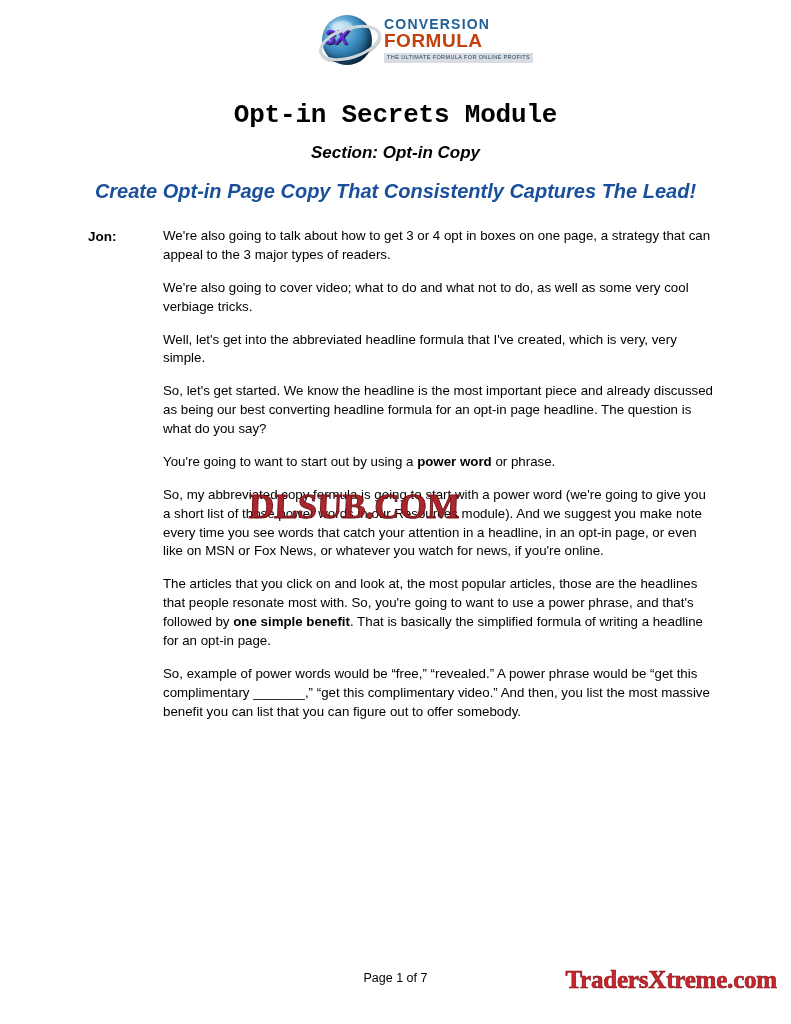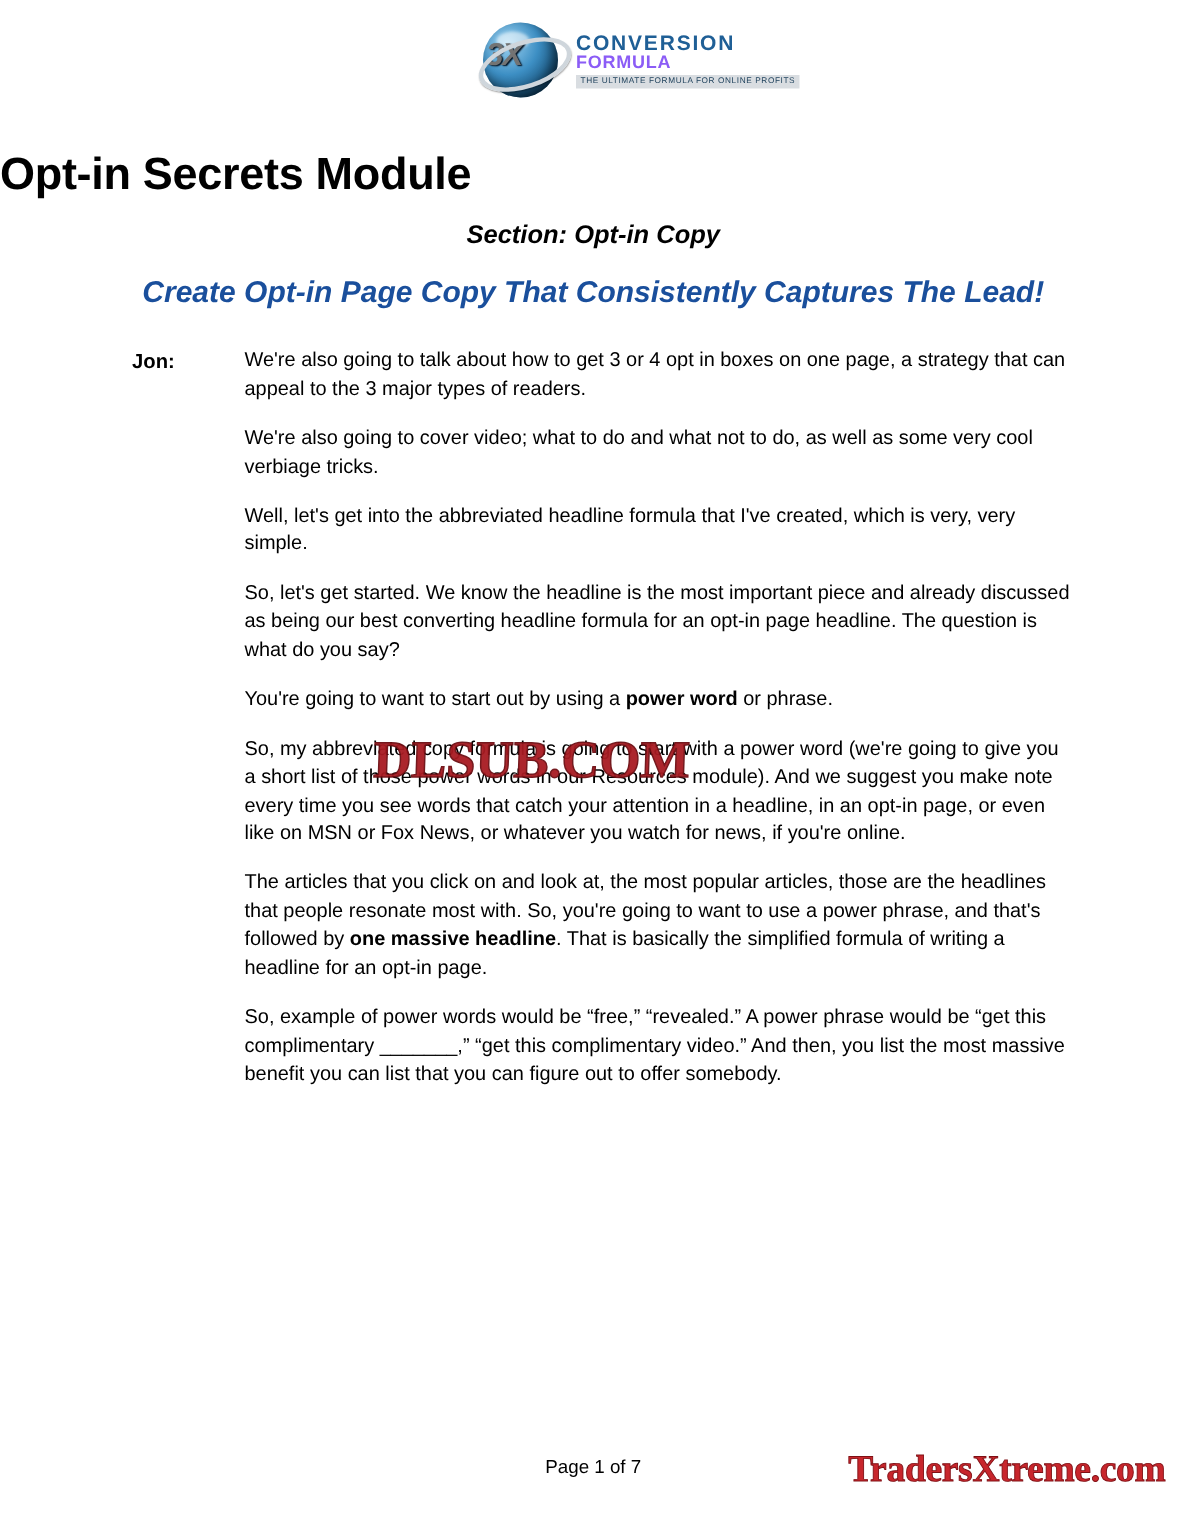--- a/index.html
+++ b/index.html
@@ -61,21 +61,21 @@
     width: 22px;
     height: 12px;
     border-radius: 50%;
     background: rgba(255,255,255,.55);
     filter: blur(1px);
   }
   .logo-3x {
     position: absolute;
     left: 6px;
     top: 14px;
-    color: #737373;
+    color: #6d28d9;
     font-weight: bold;
     font-size: 21px;
     font-style: italic;
     letter-spacing: -1px;
     text-shadow: 1px 1px 1px #012;
   }
   .logo-ring {
     position: absolute;
     left: 0px;
     top: 16px;
@@ -90,22 +90,22 @@
     margin-left: 6px;
     line-height: 1;
   }
   .logo-word1 {
     font-size: 14px;
     color: #1f5f96;
     font-weight: bold;
     letter-spacing: 1.2px;
   }
   .logo-word2 {
-    font-size: 12px;
-    color: #8b5cf6;
+    font-size: 19px;
+    color: #c2410c;
     font-weight: bold;
     letter-spacing: .5px;
   }
   .logo-tag {
     margin-top: 3px;
     background: #d9dde1;
     color: #23455f;
     font-size: 5.5px;
     letter-spacing: .4px;
     padding: 2px 3px;
@@ -117,25 +117,26 @@
     top: 8px;
     font-size: 37px;
     font-weight: bold;
     color: #1a1a1a;
     letter-spacing: -0.5px;
     font-family: "Liberation Sans", sans-serif;
   }
 
   
   .doc-title {
-    text-align: left;
-    font-size: 30px;
+    text-align: center;
+    font-size: 26px;
     font-weight: bold;
     margin: 16px 0 0 0;
     letter-spacing: -0.2px;
+    font-family: Liberation Mono, monospace;
   }
   .doc-subtitle {
     text-align: center;
     font-size: 17px;
     font-weight: bold;
     font-style: italic;
     margin-top: 13px;
   }
   .doc-tagline {
     text-align: center;
@@ -230,21 +231,21 @@
 
   <div class="transcript">
     <div class="speaker">Jon:</div>
     <div class="body-col">
       <p class="para">We're also going to talk about how to get 3 or 4 opt in boxes on one page, a strategy that can appeal to the 3 major types of readers.</p>
       <p class="para">We're also going to cover video; what to do and what not to do, as well as some very cool verbiage tricks.</p>
       <p class="para">Well, let's get into the abbreviated headline formula that I've created, which is very, very simple.</p>
       <p class="para">So, let's get started. We know the headline is the most important piece and already discussed as being our best converting headline formula for an opt-in page headline. The question is what do you say?</p>
       <p class="para"><span>You're going to want to start out by using a </span><b>power word</b><span> or phrase.</span></p>
       <p class="para">So, my abbreviated copy formula is going to start with a power word (we're going to give you a short list of those power words in our Resources module). And we suggest you make note every time you see words that catch your attention in a headline, in an opt-in page, or even like on MSN or Fox News, or whatever you watch for news, if you're online.</p>
-      <p class="para"><span>The articles that you click on and look at, the most popular articles, those are the headlines that people resonate most with. So, you're going to want to use a power phrase, and that's followed by </span><b>one massive headline</b><span>. That is basically the simplified formula of writing a headline for an opt-in page.</span></p>
+      <p class="para"><span>The articles that you click on and look at, the most popular articles, those are the headlines that people resonate most with. So, you're going to want to use a power phrase, and that's followed by </span><b>one simple benefit</b><span>. That is basically the simplified formula of writing a headline for an opt-in page.</span></p>
       <p class="para">So, example of power words would be “free,” “revealed.” A power phrase would be “get this complimentary _______,” “get this complimentary video.” And then, you list the most massive benefit you can list that you can figure out to offer somebody.</p>
     </div>
   </div>
 
   <div class="watermark-shadow">DLSUB.COM</div>
 
   <div class="footer-page">Page 1 of 7</div>
   <div class="footer-brand">TradersXtreme.com</div>
 
 </div>

